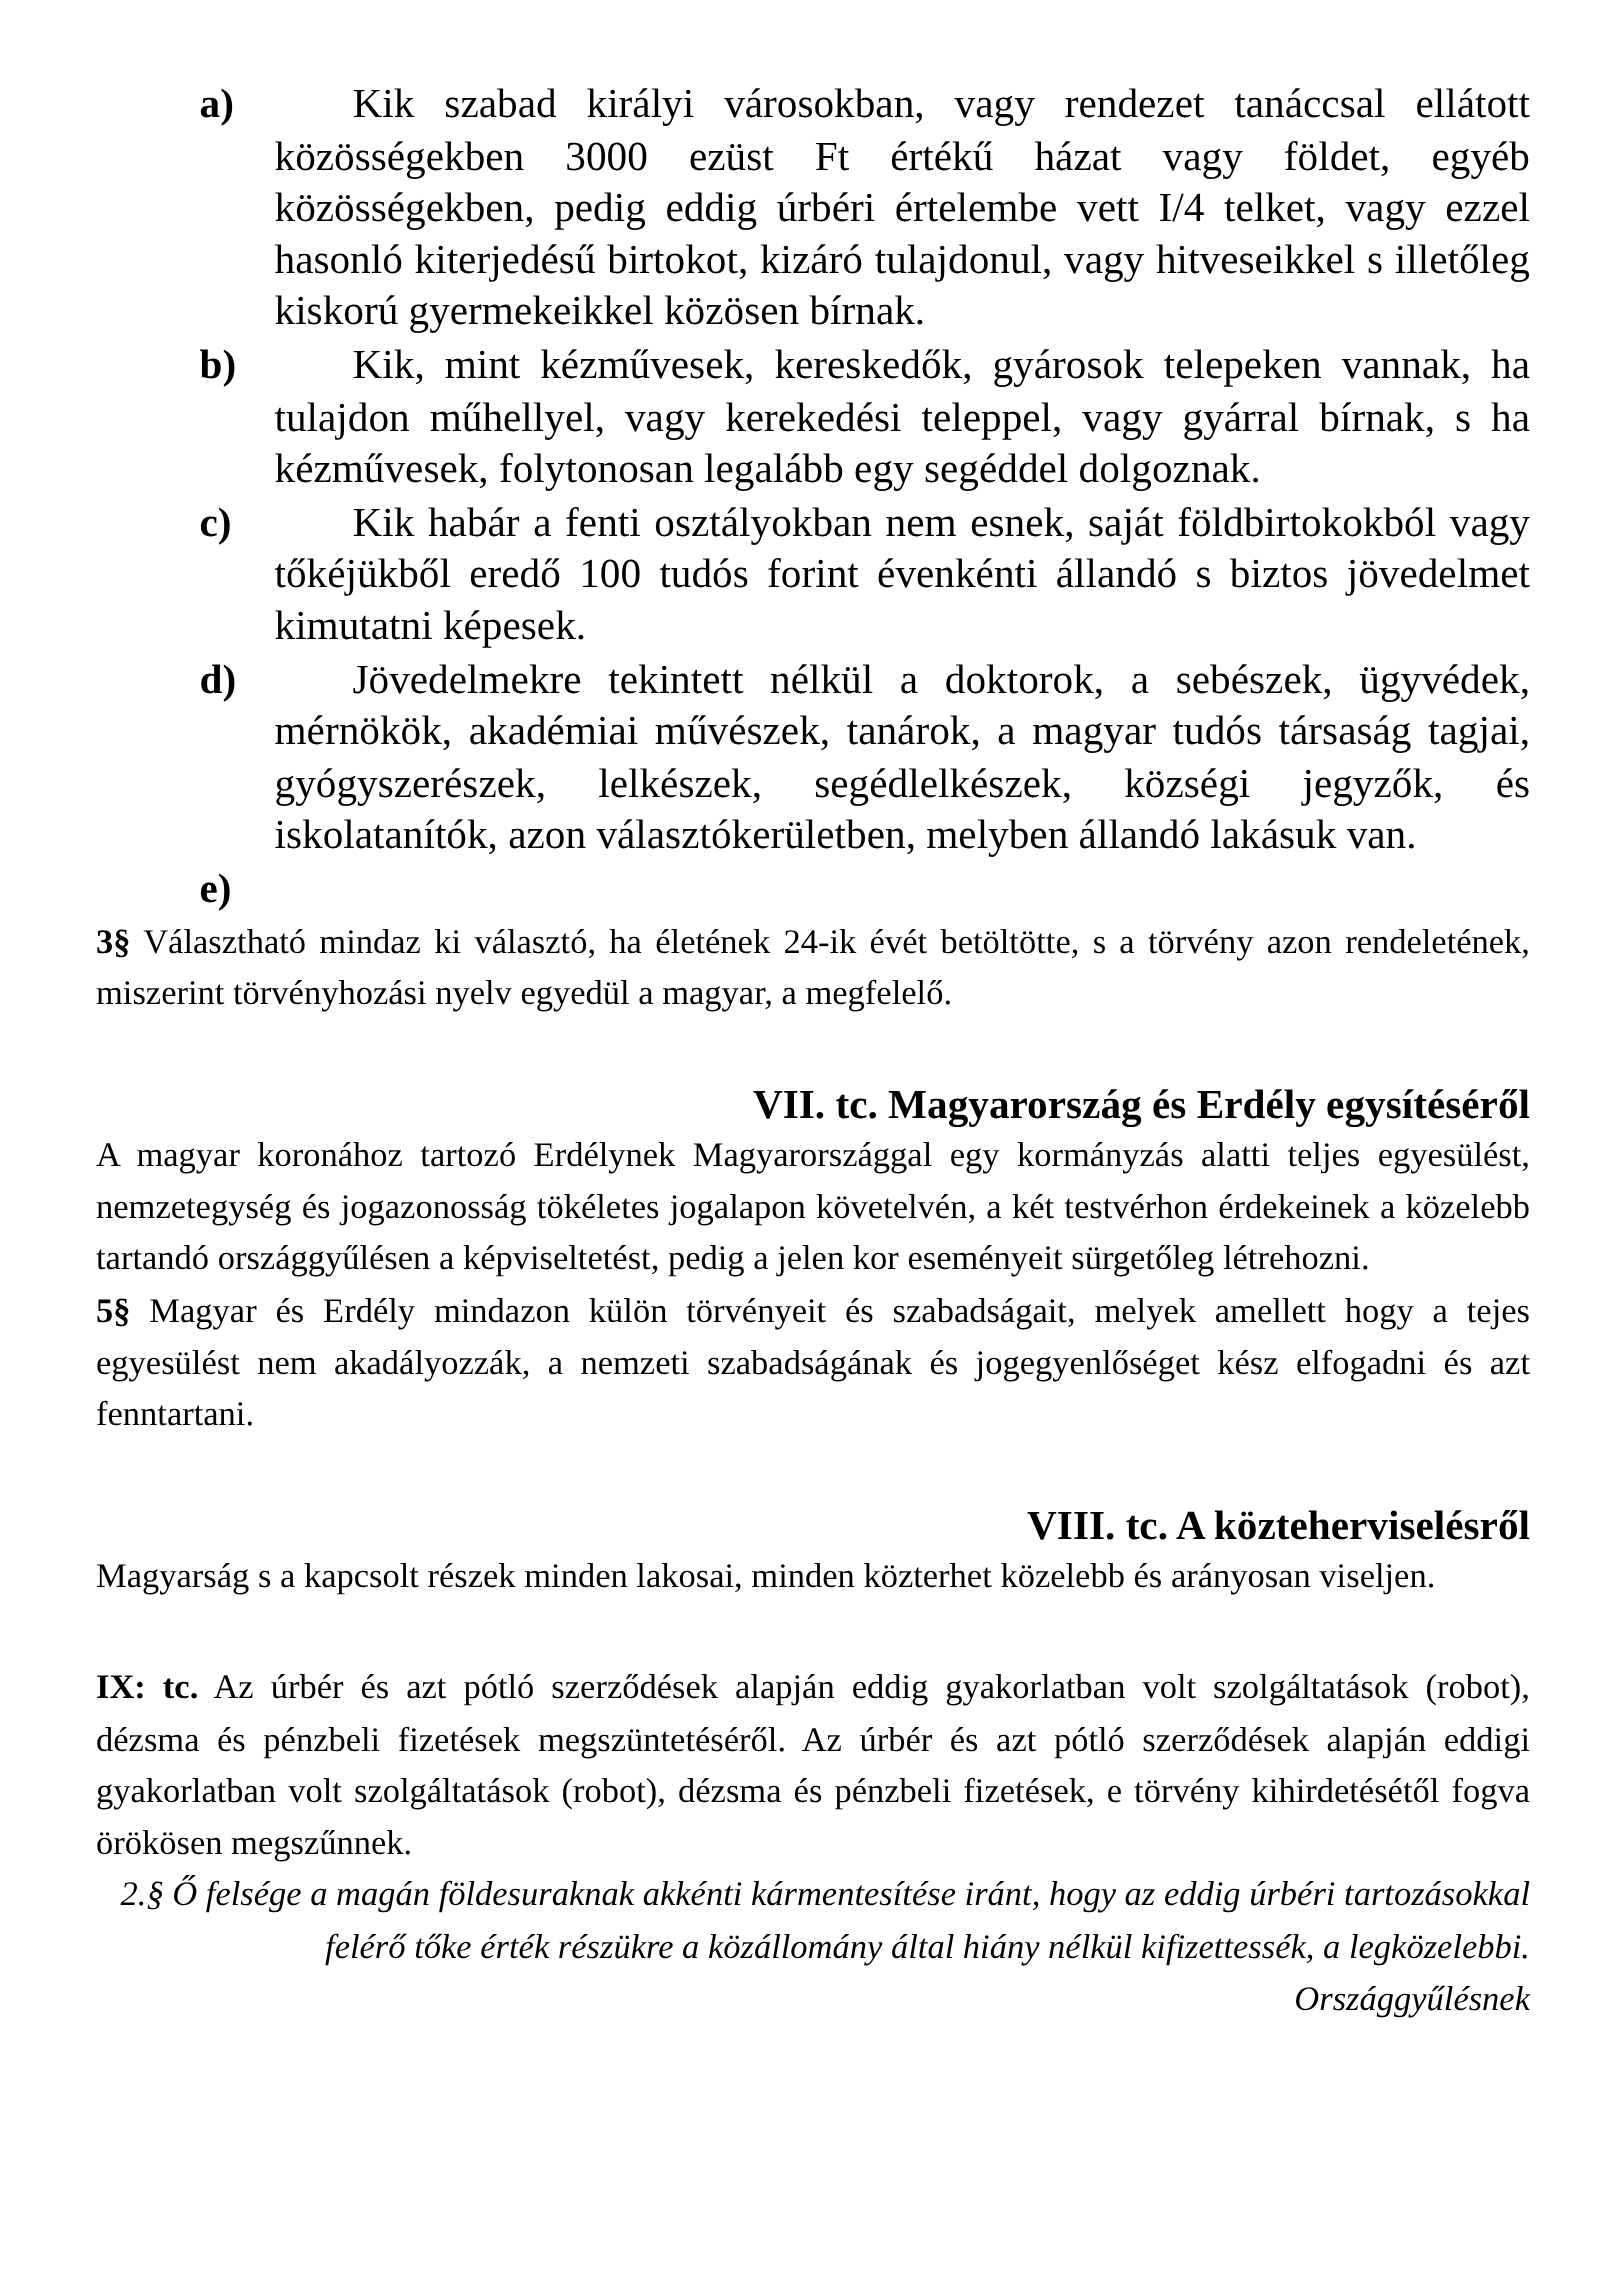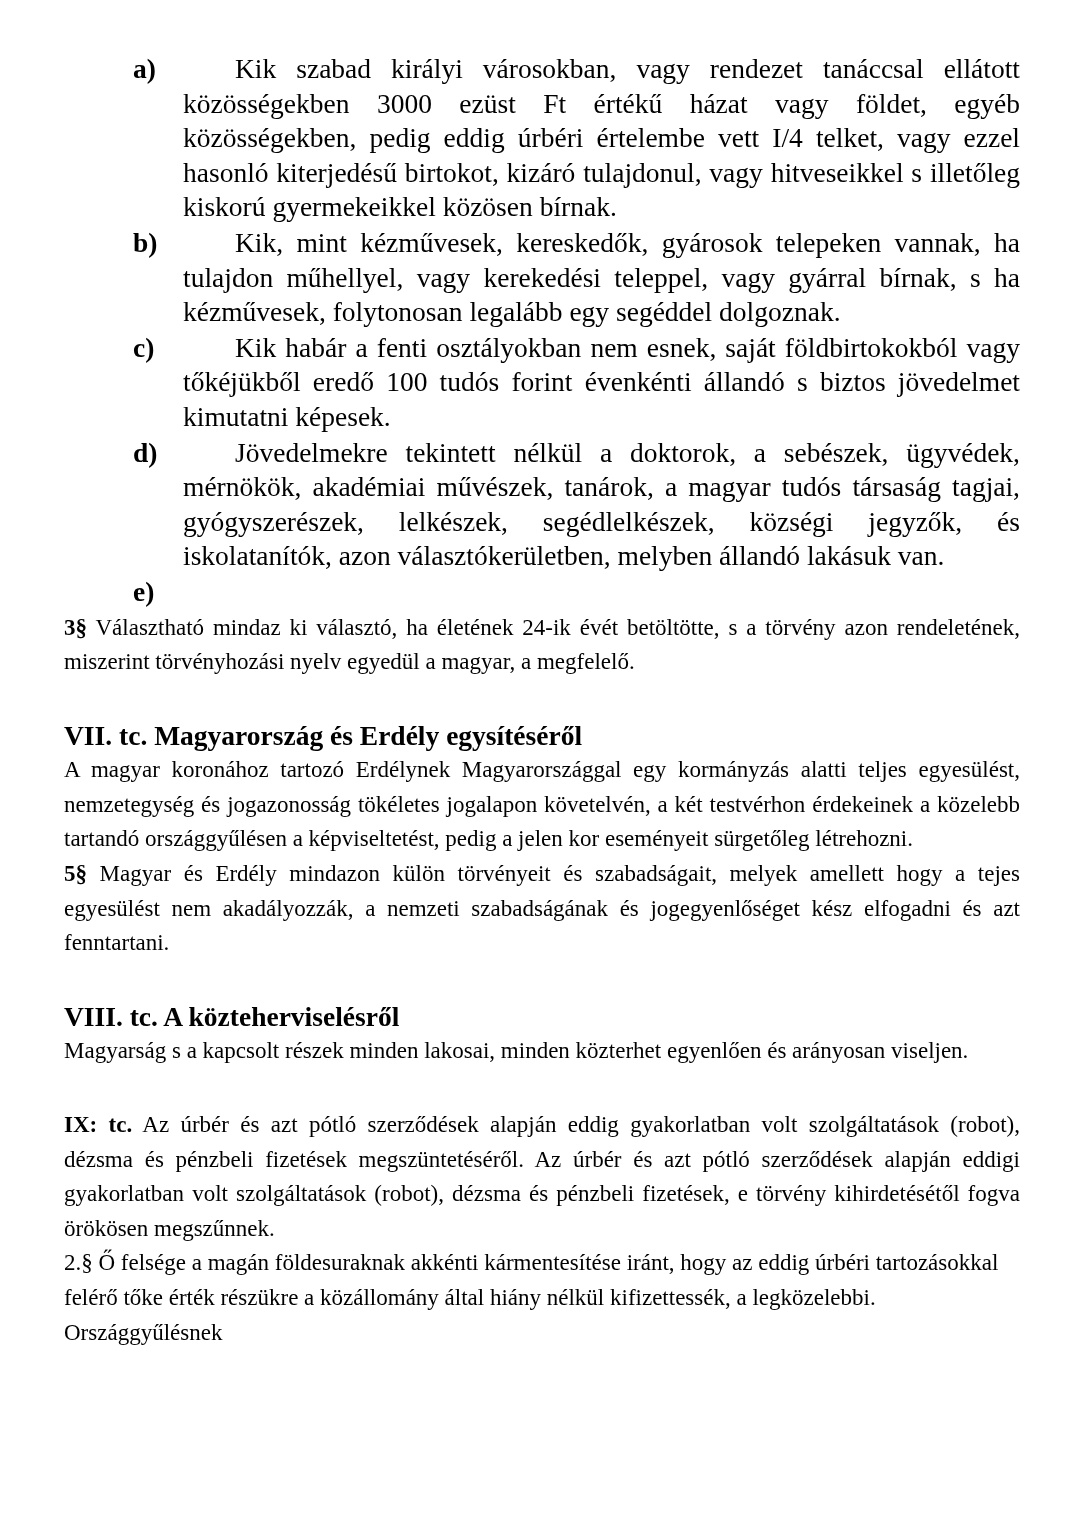--- a/index.html
+++ b/index.html
@@ -62,36 +62,37 @@
   
   .para {
     margin: 0;
     font-size: 23px;
     line-height: 34.6px;
     text-align: justify;
     text-justify: inter-word;
     hyphens: none;
   }
   .para.last-ragged {
-    text-align: left;
+    text-align: right;
+    font-style: italic;
   }
   .para .sect {
     font-weight: bold;
   }
   .para .sect-plain {
     font-weight: normal;
   }
 
   
   .heading {
     margin: 0;
     font-size: 27.5px;
     line-height: 34.6px;
     font-weight: bold;
-    text-align: left;
+    text-align: right;
     font-family: Liberation Serif, serif;
   }
 
   
   .gap-blank {
     height: 39px;
   }
 </style>
 </head>
 <body>
@@ -133,21 +134,21 @@
     <div class="gap-blank"></div>
 
     <h2 class="heading">VII. tc. Magyarország és Erdély egysítéséről</h2>
     <p class="para">A magyar koronához tartozó Erdélynek Magyarországgal egy kormányzás alatti teljes egyesülést, nemzetegység és jogazonosság tökéletes jogalapon követelvén, a két testvérhon érdekeinek a közelebb tartandó országgyűlésen a képviseltetést, pedig a jelen kor eseményeit sürgetőleg létrehozni.</p>
 
     <p class="para"><span class="sect">5§</span> <span>Magyar és Erdély mindazon külön törvényeit és szabadságait, melyek amellett hogy a tejes egyesülést nem akadályozzák, a nemzeti szabadságának és jogegyenlőséget kész elfogadni és azt fenntartani.</span></p>
 
     <div class="gap-blank"></div>
 
     <h2 class="heading">VIII. tc. A közteherviselésről</h2>
-    <p class="para">Magyarság s a kapcsolt részek minden lakosai, minden közterhet egyenlően és arányosan viseljen.</p>
+    <p class="para">Magyarság s a kapcsolt részek minden lakosai, minden közterhet közelebb és arányosan viseljen.</p>
 
     <div class="gap-blank"></div>
 
     <p class="para"><span class="sect">IX: tc.</span> <span>Az úrbér és azt pótló szerződések alapján eddig gyakorlatban volt szolgáltatások (robot), dézsma és pénzbeli fizetések megszüntetéséről. Az úrbér és azt pótló szerződések alapján eddigi gyakorlatban volt szolgáltatások (robot), dézsma és pénzbeli fizetések, e törvény kihirdetésétől fogva örökösen megszűnnek.</span></p>
 
 
     <p class="para last-ragged"><span class="sect-plain">2.§</span> <span>Ő felsége a magán földesuraknak akkénti kármentesítése iránt, hogy az eddig úrbéri tartozásokkal felérő tőke érték részükre a közállomány által hiány nélkül kifizettessék, a legközelebbi. Országgyűlésnek</span></p>
 
   </div>
 </div>

